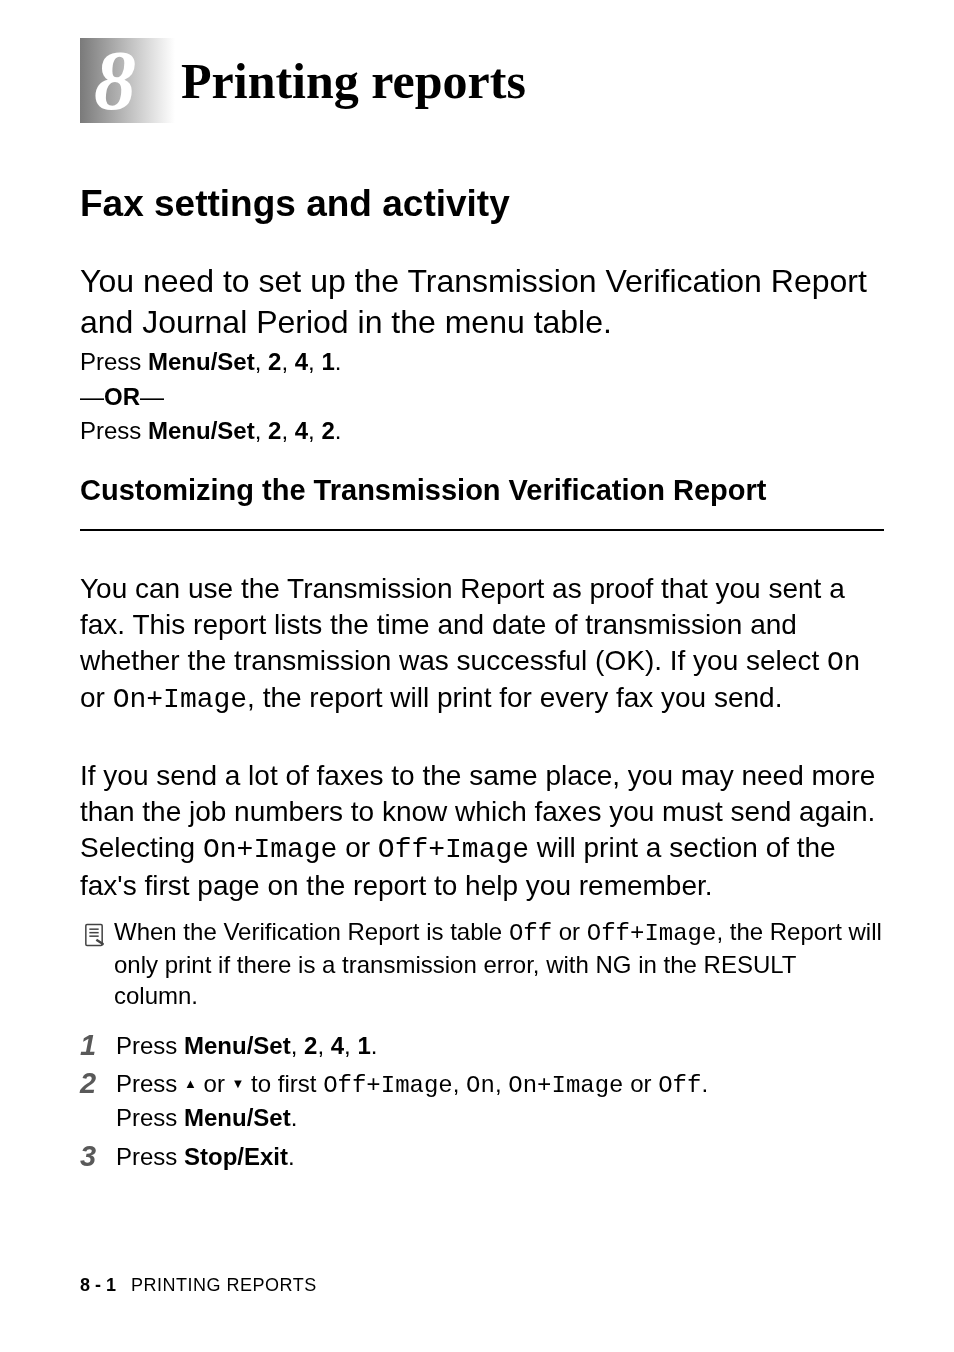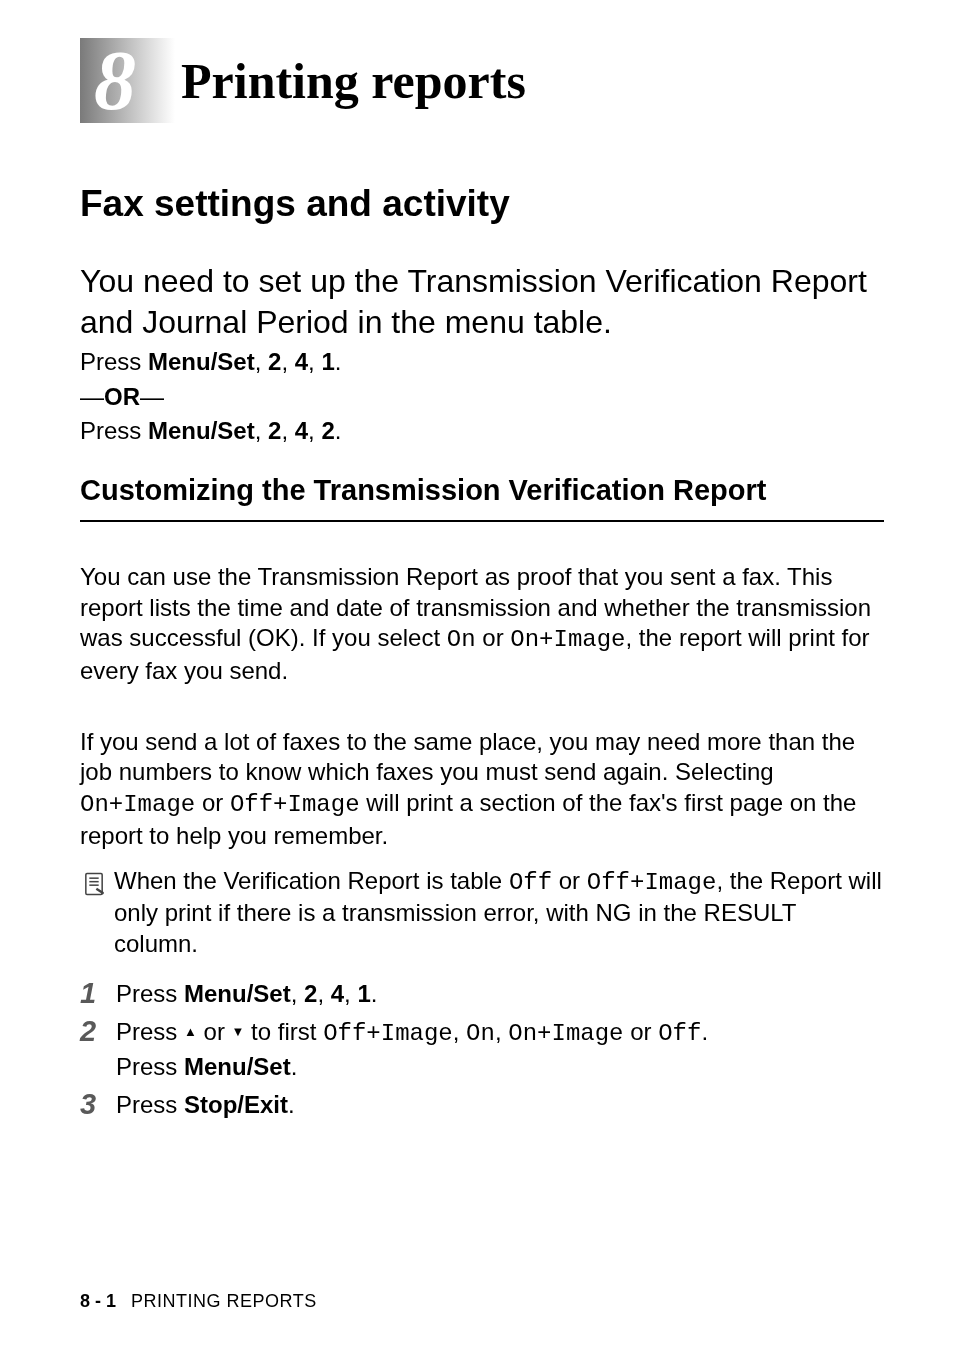--- a/index.html
+++ b/index.html
@@ -61,26 +61,26 @@
     .or-line {
       font-size: 24px;
       line-height: 1.28;
       margin: 4px 0;
     }
     .subsection-title {
       font-size: 29px;
       font-weight: bold;
       line-height: 1.2;
       margin-top: 26px;
-      padding-bottom: 12px;
+      padding-bottom: 21px;
       border-bottom: 2px solid #000000;
       margin-bottom: 20px;
     }
     .para {
-      font-size: 24px;
+      font-size: 28px;
       line-height: 1.28;
       margin-bottom: 14px;
       margin-top: 40px;
     }
     .mono {
       font-family: 'Courier New', Courier, monospace;
     }
     .bold {
       font-weight: bold;
       margin-top: 6px;
@@ -124,21 +124,21 @@
       line-height: 1.35;
     }
     .arrow {
       font-size: 13px;
       vertical-align: middle;
       position: relative;
       top: -2px;
     }
     .footer {
       position: absolute;
-      bottom: 40px;
+      bottom: 56px;
       left: 80px;
       font-size: 18px;
       margin-top: 28px;
     }
     .footer-page {
       font-weight: bold;
     }
     .footer-section {
       letter-spacing: 0.5px;
     }

